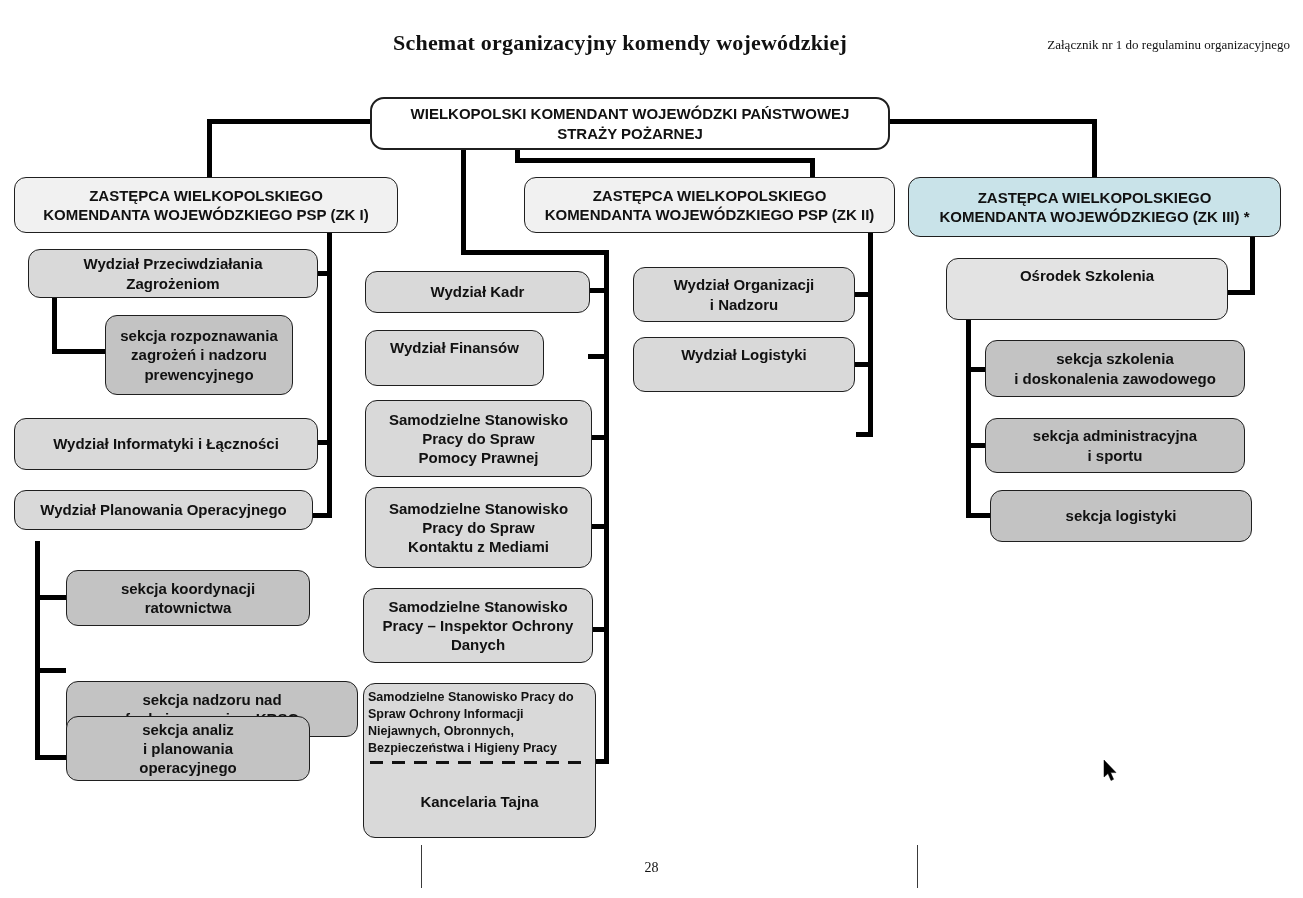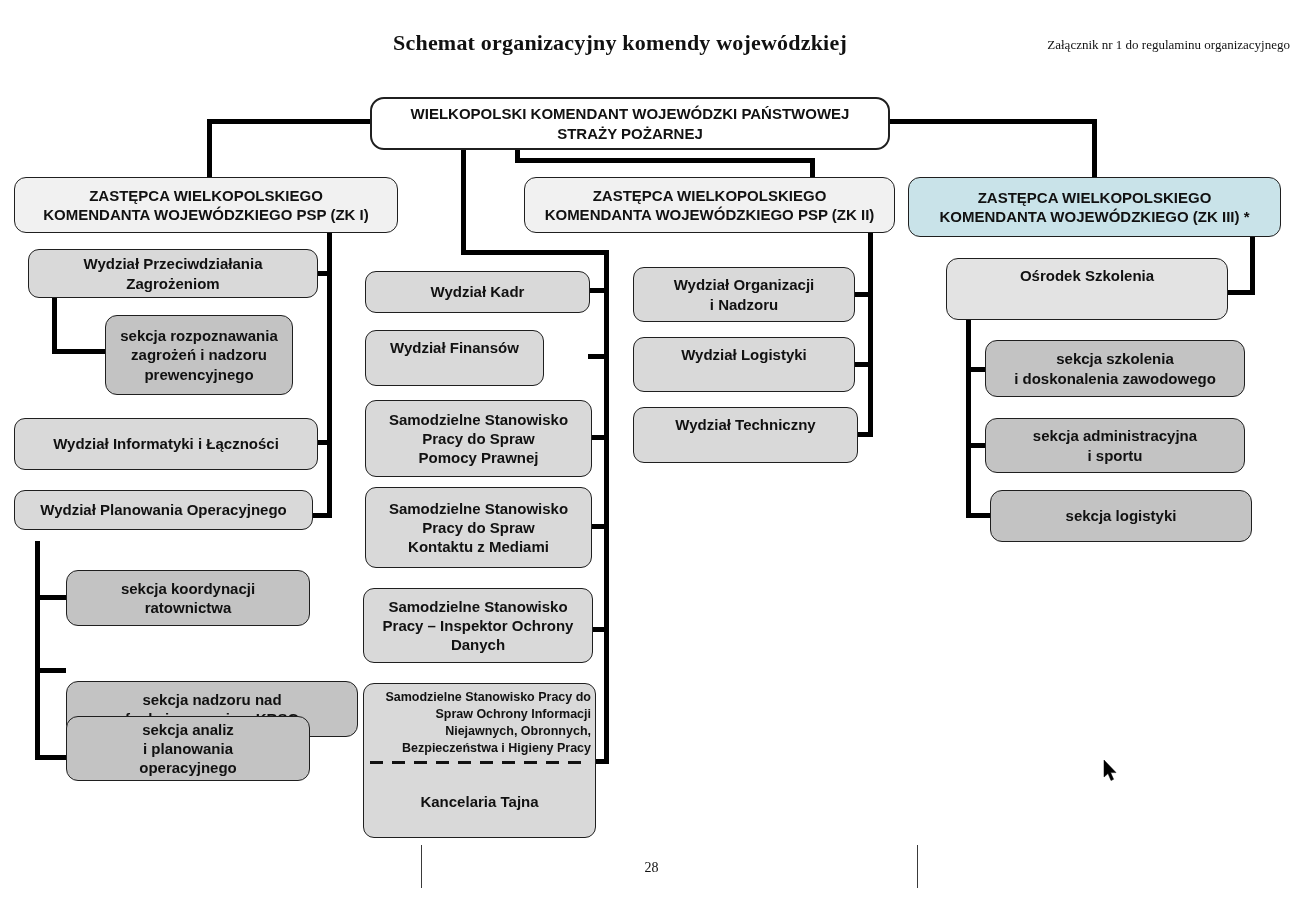--- a/index.html
+++ b/index.html
@@ -31,30 +31,30 @@
     border:1.6px solid var(--box_border);border-radius:12px;
     display:flex;align-items:center;justify-content:center;
     text-align:center;font-weight:bold;font-size:15px;line-height:1.28;
     padding:3px 6px;z-index:2;
   }
   .node>span{white-space:pre-line;}
   .top-text{align-items:flex-start;padding-top:7px;}
   .root-box{background:var(--root_fill);border-radius:14px;border-width:2px;}
   .deputy{background:var(--deputy_fill);}
   .deputy-alt{background:var(--deputy3_fill);}
-  .dept{background:var(--dept_fill);border-radius:11px;}
+  .dept{background:var(--dept_fill);}
   .sect{background:var(--section_fill);}
   .training{background:var(--training_fill);}
   .conn{position:absolute;background:var(--connector);z-index:1;}
   .thin-rule{position:absolute;width:1px;background:#3a3a3a;z-index:1;}
   
   #box-ochrony{padding:0;}
   #box-ochrony .upper{
     position:absolute;left:4px;right:4px;top:5px;
-    font-size:12.5px;line-height:1.35;white-space:pre-line;text-align:right;
+    font-size:12.5px;line-height:1.35;white-space:pre-line;text-align:left;
   }
   #box-ochrony .divider{
     position:absolute;left:6px;right:6px;top:77px;height:3px;
     background:repeating-linear-gradient(90deg,#111 0 13px,transparent 13px 22px);
   }
   #box-ochrony .lower{
     position:absolute;left:4px;right:4px;top:108px;
     font-size:15px;white-space:pre-line;text-align:center;
   }
   #cursor{position:absolute;left:1103px;top:760px;z-index:5;}
@@ -195,23 +195,20 @@
     <span class="lower">Kancelaria Tajna</span>
   </div>
 
   <div class="node dept" style="left:633px;top:267px;width:222px;height:55px">
     <span>Wydział Organizacji
 i Nadzoru</span>
   </div>
   <div class="node dept top-text" style="left:633px;top:337px;width:222px;height:55px">
     <span>Wydział Logistyki</span>
   </div>
-  <div class="node dept top-text" style="left:633px;top:407px;width:225px;height:56px">
-    <span>Wydział Techniczny</span>
-  </div>
 
   <div class="node training top-text" style="left:946px;top:258px;width:282px;height:62px">
     <span>Ośrodek Szkolenia</span>
   </div>
   <div class="node sect" style="left:985px;top:340px;width:260px;height:57px">
     <span>sekcja szkolenia
 i doskonalenia zawodowego</span>
   </div>
   <div class="node sect" style="left:985px;top:418px;width:260px;height:55px">
     <span>sekcja administracyjna

